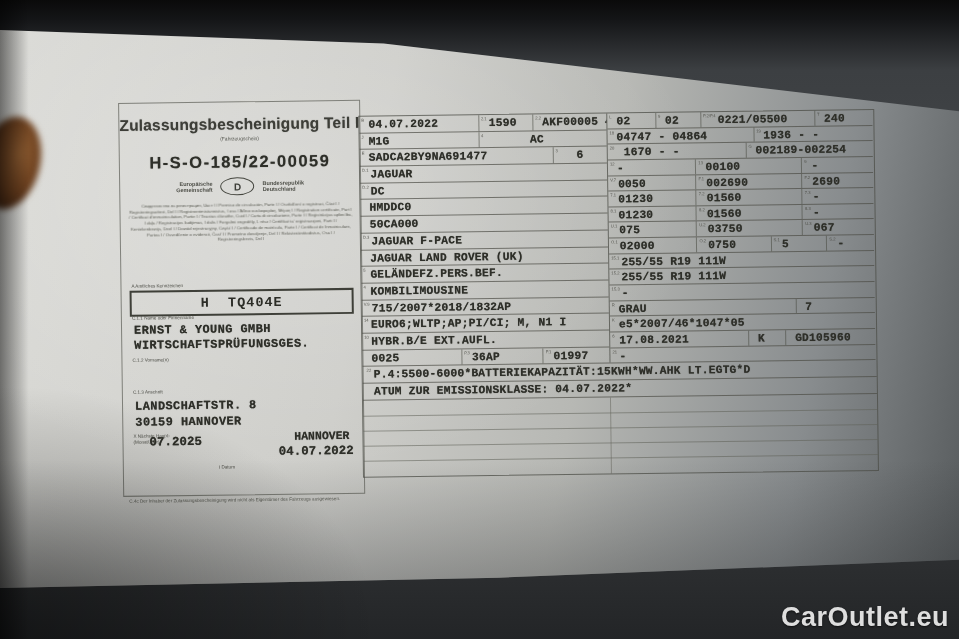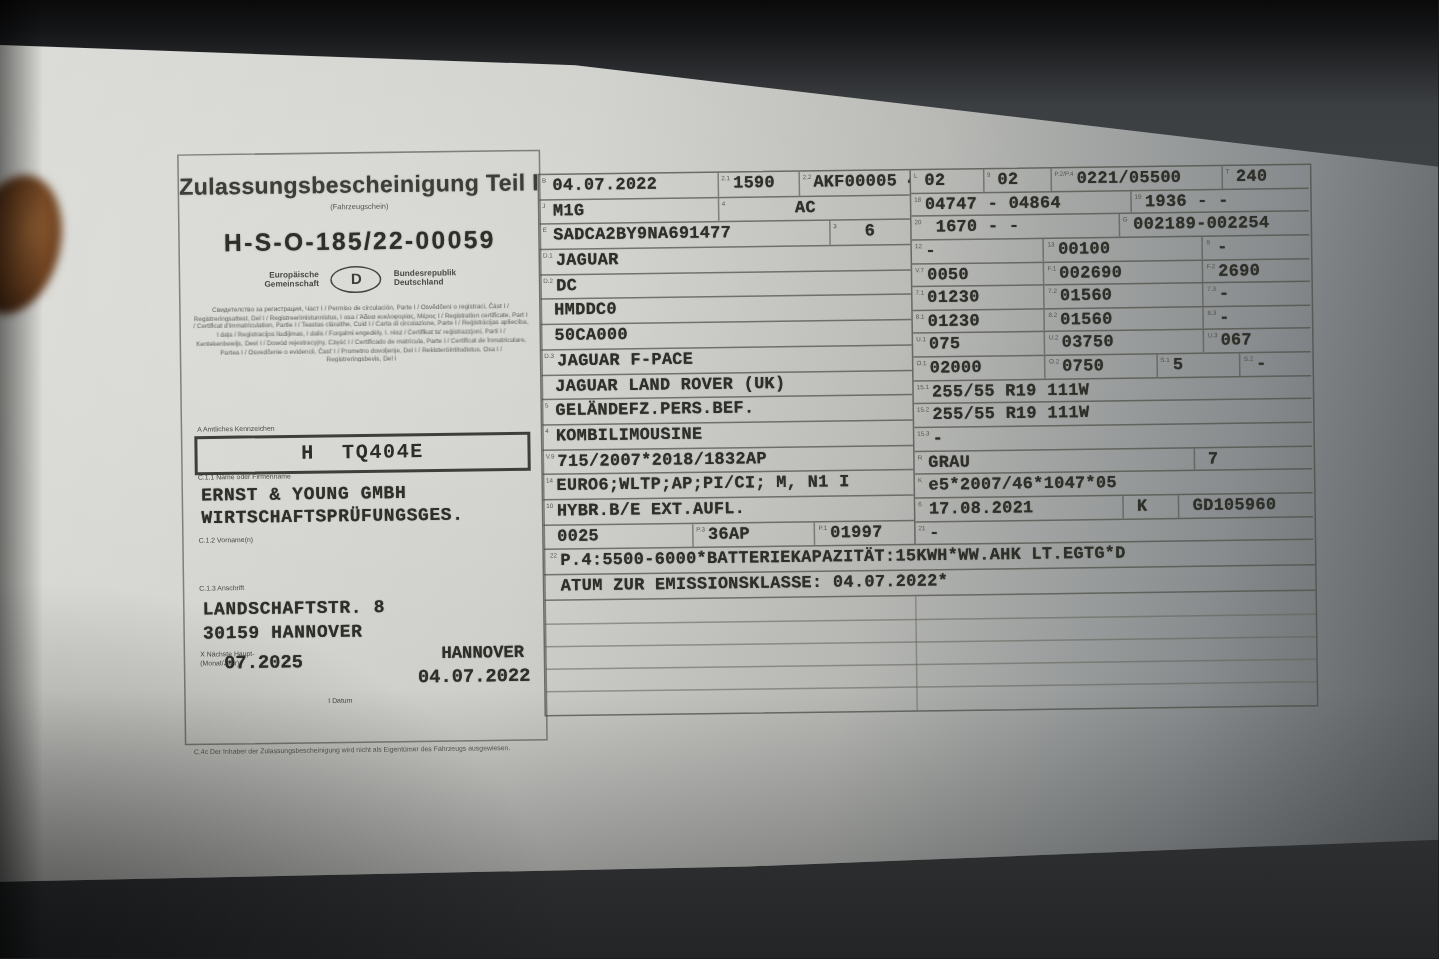--- a/index.html
+++ b/index.html
@@ -438,13 +438,14 @@
         <div class="erow"></div>
         <div class="erow"></div>
         <div class="erow"></div>
         <div class="erow"></div>
         <div class="erow"></div>
       </div>
     </div>
   </div>
 
   <div class="vignette"></div>
+  <div class="watermark">CarOutlet.eu</div>
 </div>
 
 </body></html>

